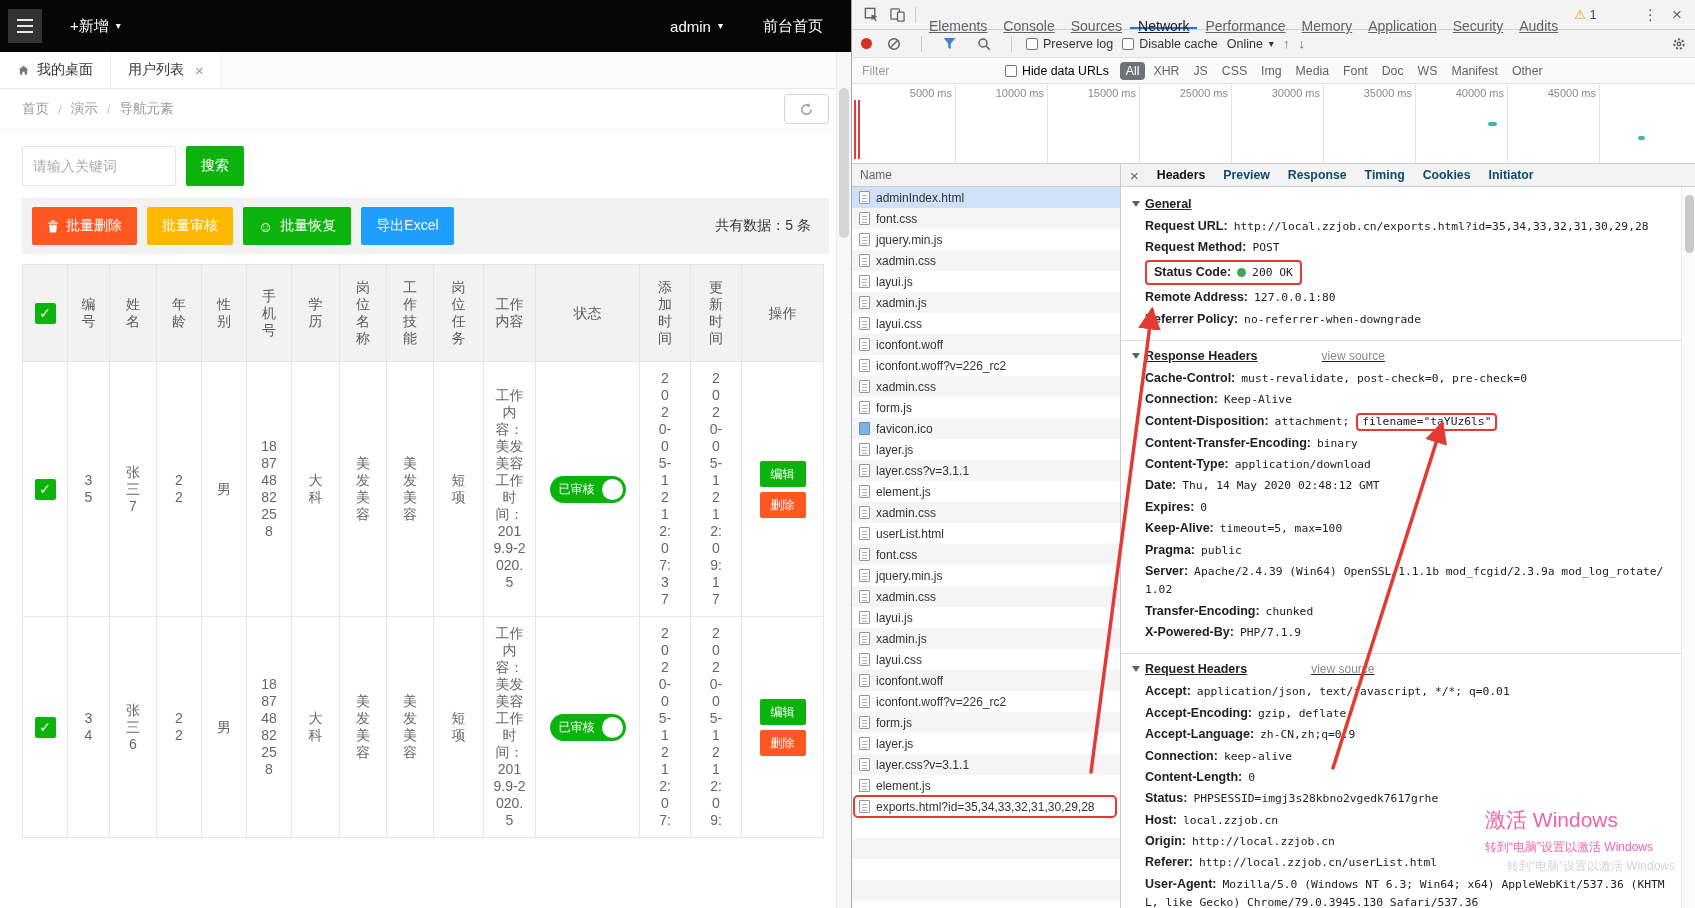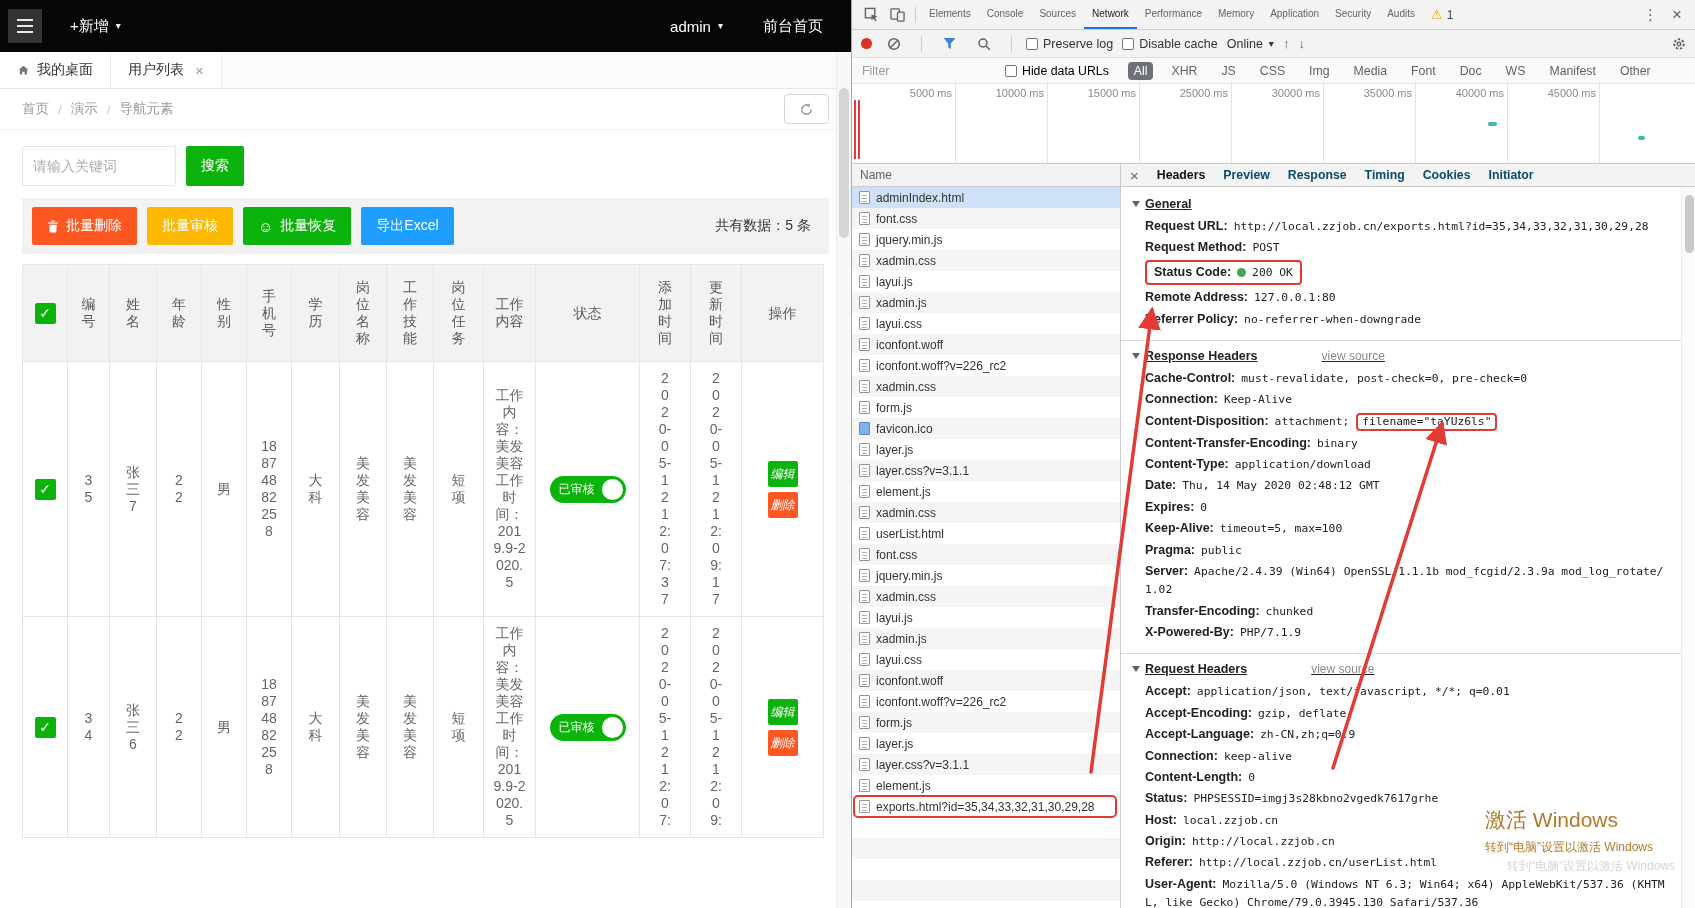--- a/index.html
+++ b/index.html
@@ -57,52 +57,52 @@
   .c-task{padding-left:16px;padding-right:16px;}
   .c-content{padding-left:9px;padding-right:9px;}
   .c-status{padding-left:8px;padding-right:8px;}
   .c-time{padding-left:18px;padding-right:18px;}
   .c-op{padding-left:8px;padding-right:8px;}
   .ckbox{width:21px;height:21px;background:var(--green);border-radius:2px;color:#fff;font-size:14px;
          line-height:21px;margin:0 auto;cursor:pointer;text-align:center;}
   .switch{width:76px;height:27px;background:var(--green);border-radius:14px;margin:2px auto;position:relative;
           color:#fff;font-size:12px;display:flex;align-items:center;padding-left:9px;cursor:pointer;}
   .knob{position:absolute;right:3px;top:3px;width:21px;height:21px;background:#fff;border-radius:50%;}
-  .btn-mini{display:block;width:30px;height:26px;line-height:26px;margin:5px auto;border:none;border-radius:2px;
-            color:#fff;font-size:12px;padding:0;cursor:pointer;font-style:italic;}
+  .btn-mini{display:block;width:46px;height:26px;line-height:26px;margin:5px auto;border:none;border-radius:2px;
+            color:#fff;font-size:12px;padding:0;cursor:pointer;}
 
   .page-scrollbar{position:absolute;left:836px;top:52px;width:15px;height:856px;background:#f8f8f8;border-left:1px solid #ececec;}
   .page-thumb{position:absolute;left:2px;top:36px;width:10px;height:150px;background:#d5d5d5;border-radius:5px;}
 
   
   .devtools{position:absolute;left:851px;top:0;width:844px;height:908px;background:#fff;border-left:1px solid #a8a8a8;}
   .dt-row1{height:30px;background:var(--dt-bg);border-bottom:1px solid #d0d0d0;display:flex;align-items:center;padding:0 6px;}
   .dt-icon-btn{width:26px;height:26px;display:flex;align-items:center;justify-content:center;cursor:pointer;}
   .dt-sep{width:1px;height:16px;background:#ccc;margin:0 5px;}
   .dt-tabs{display:flex;height:100%;align-items:stretch;}
-  .dt-tab{padding:0 8px;line-height:28px;font-size:10px;color:#5f6368;cursor:pointer;border-bottom:2px solid transparent;}
+  .dt-tab{padding:12px 8px;line-height:28px;font-size:14px;color:#5f6368;cursor:pointer;border-bottom:2px solid transparent;text-decoration:underline;}
   .dt-tab.active{color:#202124;border-bottom-color:#1a73e8;}
   .wbadge{display:flex;align-items:center;gap:4px;font-size:12px;color:#444;margin-left:8px;cursor:pointer;}
   .warn-tri{color:#e8a600;font-size:13px;}
   .dt-right1{margin-left:auto;display:flex;align-items:center;color:#5f6368;}
   .kebab{font-size:15px;padding:0 7px;cursor:pointer;}
   .dt-close{font-size:17px;padding:0 7px;cursor:pointer;}
 
   .dt-row2{height:28px;background:var(--dt-bg);border-bottom:1px solid #e0e0e0;display:flex;align-items:center;padding:0 9px;gap:9px;font-size:12.5px;color:#333;}
   .rec-dot{width:11px;height:11px;border-radius:50%;background:#d93025;cursor:pointer;}
   .ck-item{display:flex;align-items:center;gap:5px;cursor:pointer;}
   .dt-ck{width:12px;height:12px;border:1.4px solid #757575;border-radius:2px;background:#fff;flex:none;}
   .online{display:flex;align-items:center;gap:6px;cursor:pointer;}
   .io-arrow{font-size:13px;color:#5f6368;font-weight:bold;cursor:pointer;}
   .gear{margin-left:auto;cursor:pointer;display:flex;}
 
   .dt-row3{height:26px;background:#fafafa;border-bottom:1px solid #e0e0e0;display:flex;align-items:center;padding:0 10px;gap:11px;font-size:12.3px;}
   .filter-input{border:none;background:transparent;width:132px;font-size:12.3px;color:#333;outline:none;}
   .filter-input::placeholder{color:#9a9a9a;}
-  .pill-list{display:flex;align-items:flex-start;gap:12px;margin-left:8px;}
+  .pill-list{display:flex;align-items:flex-start;gap:2px;}
   .pill{padding:2px 6px;border-radius:4px;color:#5f6368;cursor:pointer;}
   .pill.active{background:#6e7277;color:#fff;}
 
   .overview{position:relative;height:80px;background:#fff;border-bottom:1px solid var(--dt-border);display:flex;padding-left:12px;overflow:hidden;}
   .tick{width:92px;flex:none;border-right:1px solid #e4e4e4;font-size:11px;color:#8a8a8a;
         display:flex;justify-content:flex-end;align-items:flex-start;padding:3px 3px 0 0;}
   .ev-line{position:absolute;top:16px;bottom:4px;width:2px;background:#e23b3b;}
   .mark{position:absolute;height:4px;border-radius:2px;background:#3cb8ad;}
 
   .split-hdr{height:23px;display:flex;background:var(--dt-bg);border-bottom:1px solid var(--dt-border);}
@@ -135,21 +135,21 @@
   .hdr-title::before{content:'';position:absolute;left:-13px;top:4px;border:4.5px solid transparent;border-top:6px solid #5f6368;}
   .view-source{font-weight:400;color:#8a8a8a;margin-left:64px;font-size:12px;cursor:pointer;}
   .hdr-line{margin:3px 0;line-height:1.45;}
   .hdr-key{font-weight:700;color:#202124;margin-right:6px;}
   .hdr-val{font-family:"DejaVu Sans Mono","Liberation Mono",monospace;font-size:11.3px;color:#222;word-break:break-all;}
   .status-line .line-wrap{border:2.5px solid var(--anno);border-radius:4px;padding:1px 7px 2px;display:inline-block;}
   .status-line .hdr-val::before{content:'';display:inline-block;width:9px;height:9px;border-radius:50%;background:#3fa757;margin-right:6px;vertical-align:-1px;}
   .inline-redbox{border:2.5px solid var(--anno);border-radius:4px;padding:0 4px;display:inline-block;line-height:1.25;}
 
   .arrows{position:absolute;left:0;top:0;width:844px;height:908px;pointer-events:none;z-index:40;}
-  .watermark{position:absolute;right:42px;top:806px;color:#a16207;opacity:.85;z-index:45;pointer-events:none;}
+  .watermark{position:absolute;right:42px;top:806px;color:#ec4899;opacity:.85;z-index:45;pointer-events:none;}
   .wm1{font-size:21px;}
   .wm2{font-size:12px;margin-top:5px;}
   .wm-ghost{position:absolute;right:20px;top:858px;font-size:12px;color:#9aa0a6;opacity:.45;z-index:45;pointer-events:none;}
   .dt-scroll{position:absolute;right:0;top:187px;width:14px;bottom:0;background:#fbfbfb;border-left:1px solid #ebebeb;z-index:46;}
   .dt-thumb{position:absolute;left:2.5px;top:8px;width:9px;height:58px;background:#c9c9c9;border-radius:5px;cursor:pointer;}
 </style>
 </head>
 <body>
 
 <div class="admin">

